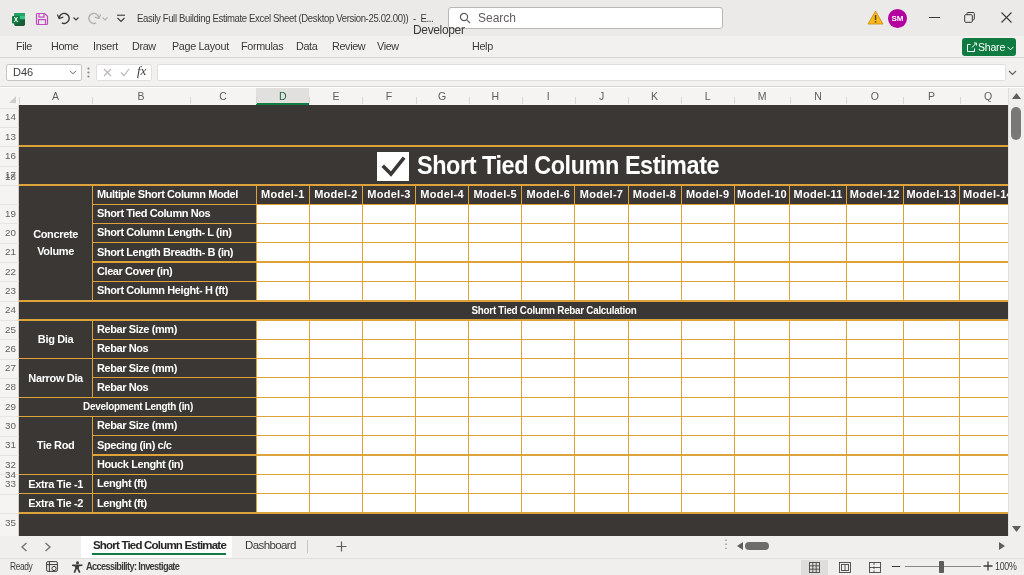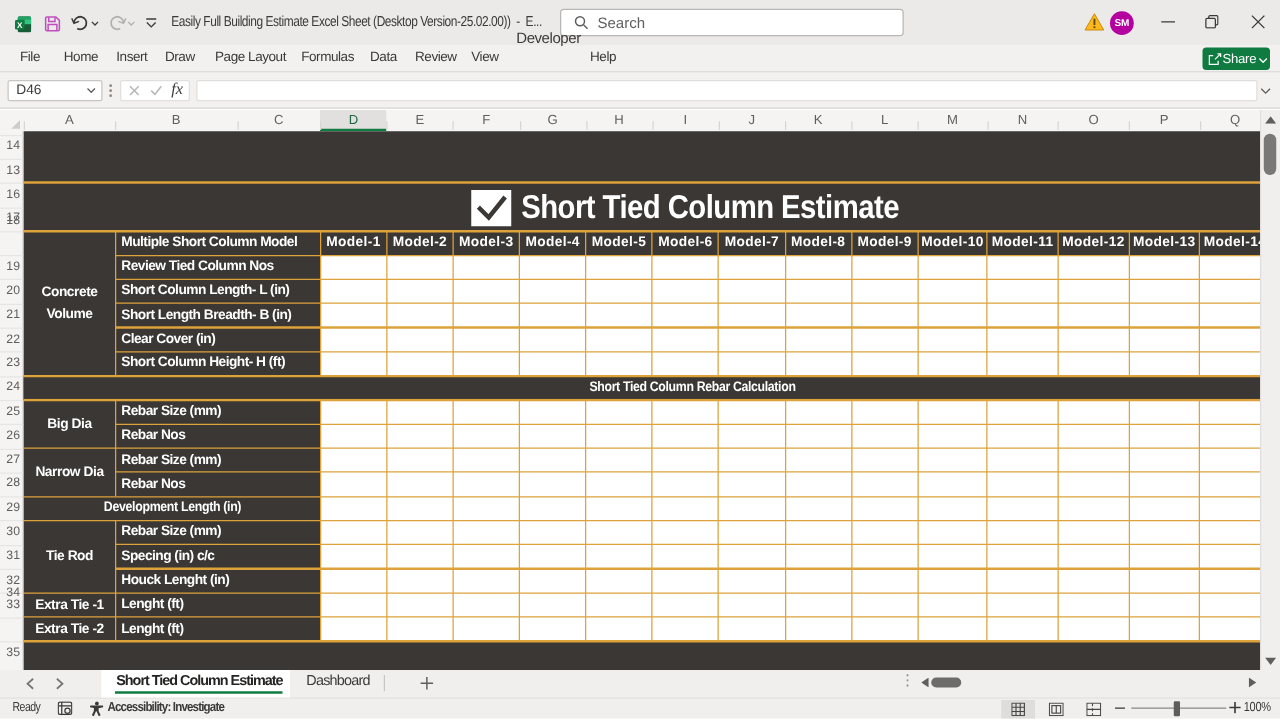--- a/index.html
+++ b/index.html
@@ -252,21 +252,21 @@
 <div class="gl" style="left:959.2px;top:319.9px;width:1.1px;height:193.0px"></div>
 <div class="dk" style="left:19.3px;top:301.6px;width:988.7px;height:17.3px"></div>
 <div class="ab" style="left:377.2px;top:151.6px;width:31.6px;height:29.4px;background:#fff"></div>
 <svg class="ab" style="left:377.2px;top:151.6px" width="32" height="30" viewBox="0 0 32 30">
 <path d="M7 15 L14 22 L26 7" fill="none" stroke="#3a3734" stroke-width="3.6" stroke-linecap="square"></path>
   </svg>
 <div class="wt" id="bigtitle" style="left:417px;top:146.2px;height:38.6px;line-height:38.6px;font-size:26.5px;letter-spacing:-0.5px;transform-origin:0 50%;transform:scaleX(0.885)">Short Tied Column Estimate</div>
 <div class="wt" id="r24" style="left:553.5px;top:300.6px;height:19.3px;line-height:19.3px;font-size:11px;letter-spacing:-0.3px;transform:translateX(-50%) scaleX(0.895)">Short Tied Column Rebar Calculation</div>
 <div class="wt" style="left:137.9px;top:397.1px;height:19.3px;line-height:19.3px;font-size:11px;letter-spacing:-0.3px;transform:translateX(-50%) scaleX(0.9)">Development Length (in)</div>
 <div class="wt lbl" style="left:97px;top:184.8px;height:19.3px;line-height:19.3px;font-size:11px;letter-spacing:-0.42px">Multiple Short Column Model</div>
-<div class="wt lbl" style="left:97px;top:204.1px;height:19.3px;line-height:19.3px;font-size:11px;letter-spacing:-0.42px">Review Tied Column Nos</div>
+<div class="wt lbl" style="left:97px;top:204.1px;height:19.3px;line-height:19.3px;font-size:11px;letter-spacing:-0.42px">Short Tied Column Nos</div>
 <div class="wt lbl" style="left:97px;top:223.4px;height:24px;line-height:19.3px;font-size:11px;letter-spacing:-0.42px">Short Column Length- L (in)</div>
 <div class="wt lbl" style="left:97px;top:242.7px;height:19.3px;line-height:19.3px;font-size:11px;letter-spacing:-0.42px">Short Length Breadth- B (in)</div>
 <div class="wt lbl" style="left:97px;top:262.0px;height:19.3px;line-height:19.3px;font-size:11px;letter-spacing:-0.42px">Clear Cover (in)</div>
 <div class="wt lbl" style="left:97px;top:281.3px;height:19.3px;line-height:19.3px;font-size:11px;letter-spacing:-0.42px">Short Column Height- H (ft)</div>
 <div class="wt lbl" style="left:97px;top:319.9px;height:19.3px;line-height:19.3px;font-size:11px;letter-spacing:-0.42px">Rebar Size (mm)</div>
 <div class="wt lbl" style="left:97px;top:339.2px;height:19.3px;line-height:19.3px;font-size:11px;letter-spacing:-0.42px">Rebar Nos</div>
 <div class="wt lbl" style="left:97px;top:358.5px;height:19.3px;line-height:19.3px;font-size:11px;letter-spacing:-0.42px">Rebar Size (mm)</div>
 <div class="wt lbl" style="left:97px;top:377.8px;height:19.3px;line-height:19.3px;font-size:11px;letter-spacing:-0.42px">Rebar Nos</div>
 <div class="wt lbl" style="left:97px;top:416.4px;height:19.3px;line-height:19.3px;font-size:11px;letter-spacing:-0.42px">Rebar Size (mm)</div>
 <div class="wt lbl" style="left:97px;top:435.7px;height:19.3px;line-height:19.3px;font-size:11px;letter-spacing:-0.42px">Specing (in) c/c</div>

